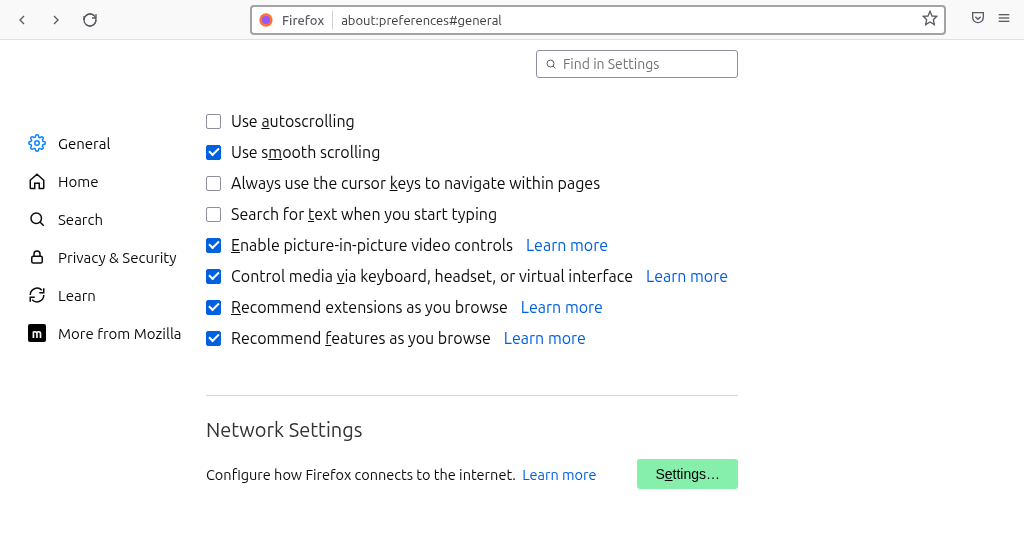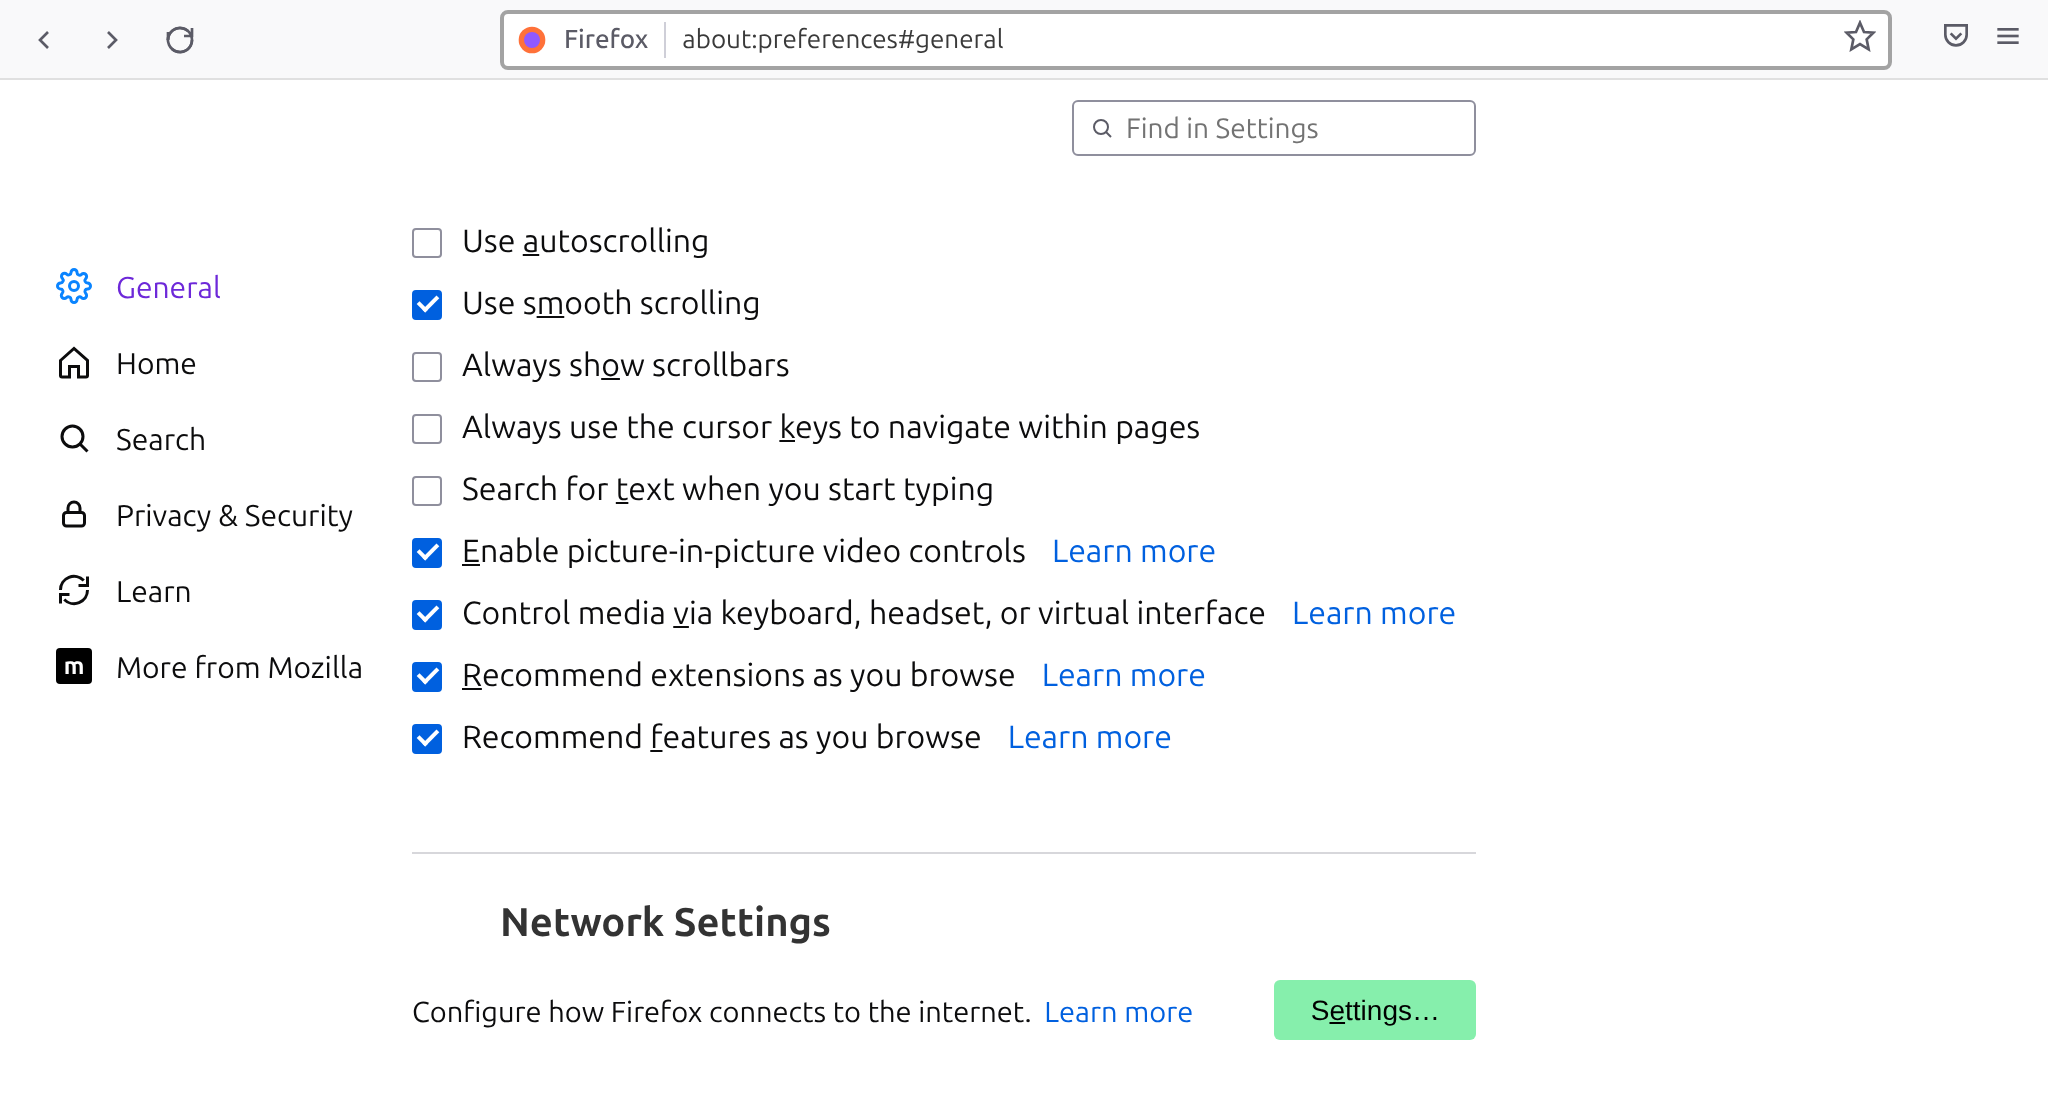--- a/index.html
+++ b/index.html
@@ -15,21 +15,21 @@
 .urlbar .divider { width: 1px; height: 18px; background: #cfcfd8; }
 .urlbar .url { color: #3a3a3a; font-size: 13px; flex: 1; }
 .urlbar .star svg { width: 16px; height: 16px; color: #5b5b66; }
 .right-icons { display: flex; gap: 10px; margin-left: 10px; margin-right: 4px; }
 .right-icons svg { width: 16px; height: 16px; color: #5b5b66; }
 
 
 .page { display: flex; height: 518px; }
 .sidebar { width: 200px; padding: 84px 10px 0 24px; display: flex; flex-direction: column; position: relative; }
 .side-item { display: flex; align-items: center; gap: 12px; height: 38px; padding: 0 4px; border-radius: 4px; color: #0c0c0d; cursor: pointer; font-size: 15px; }
-.side-item.active { color: #6d28d9; }
+.side-item.active { color: #000000; }
 .side-item svg { width: 18px; height: 18px; flex-shrink: 0; }
 .side-item.active svg { stroke: #0a84ff; }
 .side-item.m-mark .mbox { width: 18px; height: 18px; background: #000; color: #fff; font-weight: 700; font-size: 12px; display: flex; align-items: center; justify-content: center; border-radius: 2px; letter-spacing: 0; }
 .side-bottom { position: absolute; bottom: 20px; left: 24px; display: flex; flex-direction: column; gap: 8px; }
 .side-bottom .blink { display: flex; align-items: center; gap: 10px; font-size: 13.5px; color: #0c0c0d; cursor: pointer; }
 .side-bottom svg { width: 16px; height: 16px; }
 
 .main { flex: 1; padding: 10px 28px 0 6px; overflow: hidden; position: relative; }
 .search { width: 202px; height: 28px; border: 1px solid #8f8f9d; border-radius: 3px; display: flex; align-items: center; padding: 0 8px; gap: 6px; margin-bottom: 34px; margin-left: 330px; }
 .search svg { width: 12px; height: 12px; color: #5b5b66; }
@@ -38,21 +38,21 @@
 .opts { display: flex; flex-direction: column; gap: 13px; margin-left: 0; }
 .row { display: flex; align-items: center; gap: 10px; font-size: 16px; }
 .cb { width: 15px; height: 15px; border: 1px solid #8f8f9d; border-radius: 2px; display: inline-flex; align-items: center; justify-content: center; flex-shrink: 0; }
 .cb.checked { background: #0060df; border-color: #0060df; }
 .cb.checked::after { content: ""; width: 4px; height: 8px; border: solid #fff; border-width: 0 2px 2px 0; transform: rotate(45deg) translate(-1px, -1px); }
 .row u { text-decoration: underline; text-decoration-thickness: 1px; }
 .learn { color: #0060df; cursor: pointer; margin-left: 3px; }
 
 .section { margin-top: 48px; }
 .section hr { border: none; border-top: 1px solid #d7d7db; margin-bottom: 22px; width: 532px; }
-.section h2 { font-size: 20px; font-weight: 700; color: #333; margin-bottom: 18px; margin-left: 44px; }
+.section h2 { font-size: 20px; font-weight: 400; color: #333; margin-bottom: 18px; }
 .net-row { display: flex; align-items: center; width: 532px; }
 .net-row .desc { font-size: 14.5px; flex: 1; }
 .settings-btn { background: #86efac; border: none; height: 30px; padding: 0 18px; border-radius: 3px; font-size: 14px; cursor: pointer; font-family: Liberation Sans, sans-serif; }
 .settings-btn u { text-decoration: underline; }
 </style>
 </head>
 <body>
 
 <div class="toolbar">
   <div class="tb-btn">
@@ -168,24 +168,20 @@
         <div class="row">
           <span class="cb"></span>
           <span>Use <u>a</u>utoscrolling</span>
         </div>
         <div class="row">
           <span class="cb checked"></span>
           <span>Use s<u>m</u>ooth scrolling</span>
         </div>
         <div class="row">
           <span class="cb"></span>
-          <span>Always sh<u>o</u>w scrollbars</span>
-        </div>
-        <div class="row">
-          <span class="cb"></span>
           <span>Always use the cursor <u>k</u>eys to navigate within pages</span>
         </div>
         <div class="row">
           <span class="cb"></span>
           <span>Search for <u>t</u>ext when you start typing</span>
         </div>
         <div class="row">
           <span class="cb checked"></span>
           <span><u>E</u>nable picture-in-picture video controls</span>
           <span class="learn">Learn more</span>

